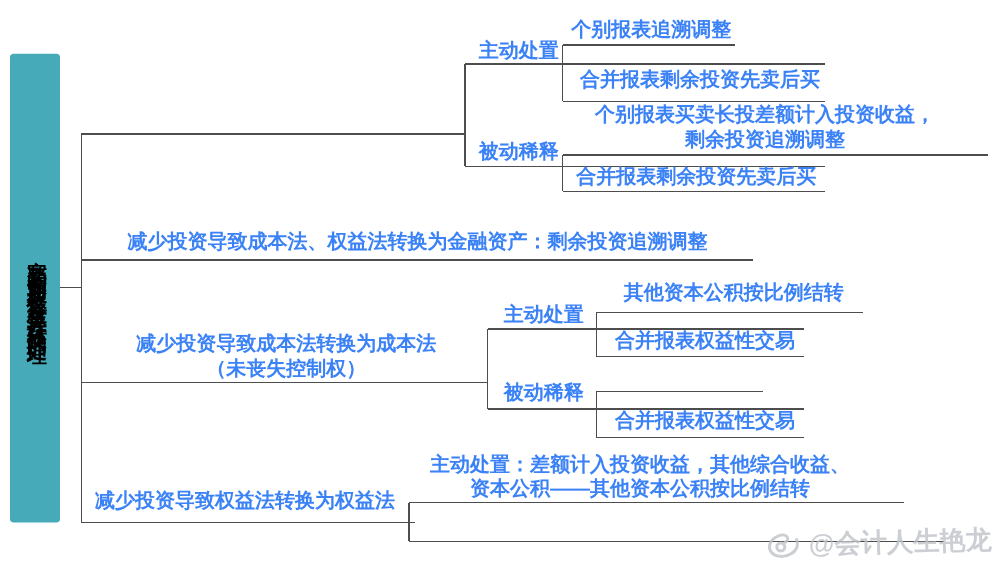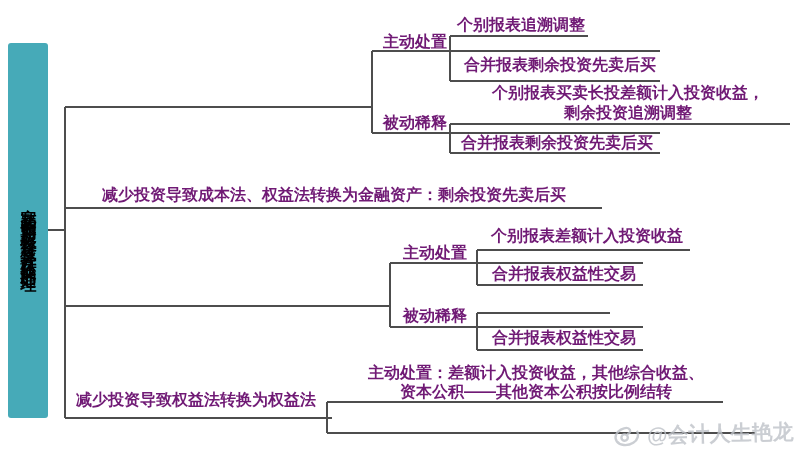--- a/index.html
+++ b/index.html
@@ -3,21 +3,21 @@
 <meta charset="utf-8">
 <style>
   html,body{margin:0;padding:0;background:#fff;}
   #stage{
     position:relative;width:800px;height:450px;overflow:hidden;background:#fff;
     font-family:"Liberation Sans","DejaVu Sans",sans-serif;
   }
   #lines{position:absolute;left:0;top:0;width:800px;height:450px;}
   .node{
     position:absolute;transform:translate(-50%,-50%);
-    color:#701a75;font-size:16px;font-weight:600;line-height:19px;
+    color:#3b82f6;font-size:16px;font-weight:600;line-height:19px;
     text-align:center;white-space:pre;
   }
   .root-box{
     position:absolute;left:8px;top:43px;width:40px;height:375px;
     background:var(--root-fill,#46AAB8);border-radius:3px;
     display:flex;align-items:center;justify-content:center;
   }
   .root-text{
     writing-mode:vertical-rl;text-orientation:upright;
     color:#000;font-size:16px;font-weight:600;letter-spacing:4px;
@@ -76,34 +76,36 @@
   </svg>
 
   <div class="root-box">
     <div class="root-text">完整的长期股权投资核算方法转换的处理</div>
   </div>
 
   <div class="node" style="left:415px;top:41px;">主动处置</div>
   <div class="node" style="left:521px;top:24px;">个别报表追溯调整</div>
   <div class="node" style="left:560px;top:64px;">合并报表剩余投资先卖后买</div>
   <div class="node" style="left:415px;top:122px;">被动稀释</div>
-  <div class="node" style="left:628px;top:103px;line-height:20px;">个别报表买卖长投差额计入投资收益，
+  <div class="node" style="left:612px;top:103px;line-height:20px;">个别报表买卖长投差额计入投资收益，
 剩余投资追溯调整</div>
   <div class="node" style="left:557px;top:142px;">合并报表剩余投资先卖后买</div>
 
-  <div class="node" style="left:334px;top:194px;">减少投资导致成本法、权益法转换为金融资产：剩余投资先卖后买</div>
+  <div class="node" style="left:334px;top:194px;">减少投资导致成本法、权益法转换为金融资产：剩余投资追溯调整</div>
 
+  <div class="node" style="left:229px;top:286px;line-height:20px;">减少投资导致成本法转换为成本法
+（未丧失控制权）</div>
   <div class="node" style="left:435px;top:252px;">主动处置</div>
-  <div class="node" style="left:587px;top:235px;">个别报表差额计入投资收益</div>
+  <div class="node" style="left:587px;top:235px;">其他资本公积按比例结转</div>
   <div class="node" style="left:564px;top:273px;">合并报表权益性交易</div>
   <div class="node" style="left:435px;top:315px;">被动稀释</div>
   <div class="node" style="left:564px;top:337px;">合并报表权益性交易</div>
 
-  <div class="node" style="left:196px;top:401px;font-family:Liberation Mono, monospace;">减少投资导致权益法转换为权益法</div>
-  <div class="node" style="left:512px;top:382px;line-height:19px;margin-left:24px;">主动处置：差额计入投资收益，其他综合收益、
+  <div class="node" style="left:196px;top:401px;">减少投资导致权益法转换为权益法</div>
+  <div class="node" style="left:512px;top:382px;line-height:19px;">主动处置：差额计入投资收益，其他综合收益、
 资本公积——其他资本公积按比例结转</div>
 
   <div class="watermark">
     <svg class="wm-icon" width="28" height="26" viewBox="0 0 28 26" xmlns="http://www.w3.org/2000/svg">
       <g stroke="#BFC3C9" stroke-width="2.4" fill="none">
         <path d="M24 9 C26 13 25 18 20 21 C14 24.5 6.5 23.5 3.5 19 C1 15 3 10 8 7.5 C13 5 16 6 17 8 C18 10 16 12 14 12"></path>
         <circle cx="11.5" cy="15.5" r="3.2"></circle>
       </g>
     </svg>
     <div class="wm-text">@会计人生艳龙</div>

